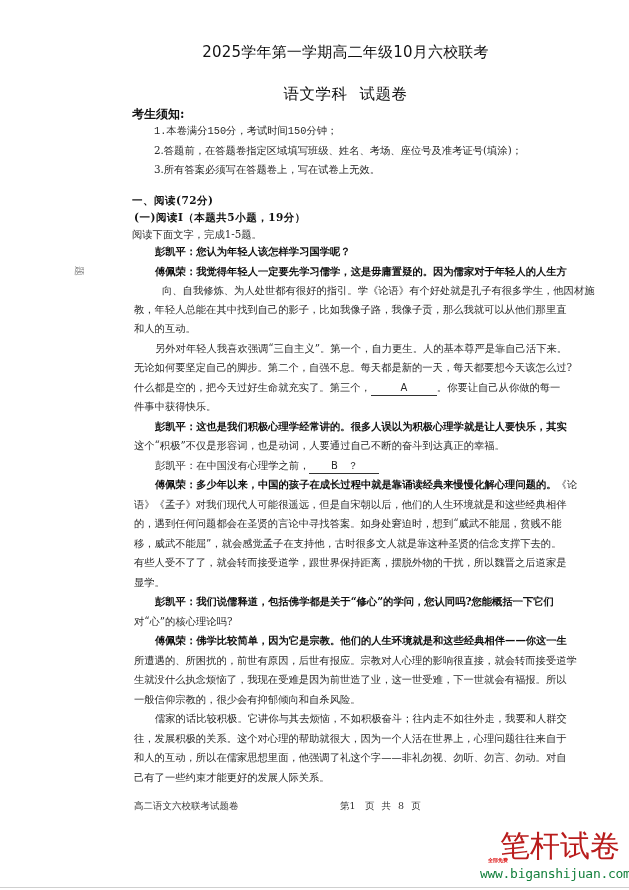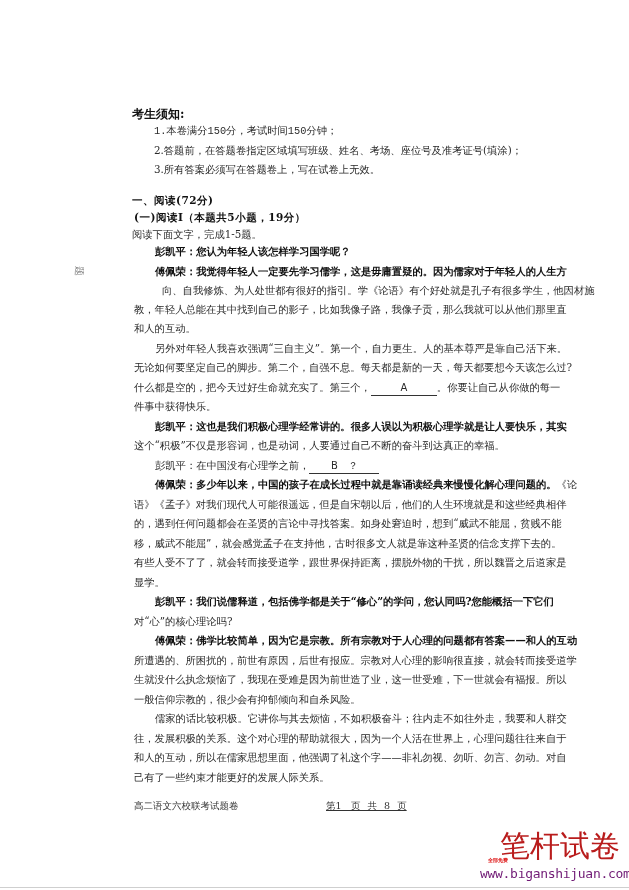--- a/index.html
+++ b/index.html
@@ -23,47 +23,51 @@
     .indent1 { padding-left: 21px; }
     .indent-item { padding-left: 20px; }
     .blank {
       display: inline-block; border-bottom: 1px solid #333; text-align: center;
       font-family: "DejaVu Sans", "Liberation Sans", sans-serif; font-size: 10px;
     }
     .blank-a { width: 66px; }
     .blank-b { width: 70px; }
     .footer { position: absolute; top: 734px; font-size: 9.5px; color: #333; }
     .footer-left { left: 134px; }
-    .footer-right { left: 326px; word-spacing: 4px; text-decoration: underline; }
+    .footer-right { left: 340px; word-spacing: 4px; }
     .side-mark {
       position: absolute; left: 74px; top: 264px; font-size: 10px; color: #555;
       transform: rotate(90deg); opacity: 0.75;
     }
     .watermark { position: absolute; left: 480px; top: 826px; width: 150px; }
     .wm-free {
       position: absolute; left: 8px; top: 31px; font-size: 5px; color: #d11; font-weight: bold;
       font-family: "DejaVu Sans", sans-serif; white-space: nowrap;
     }
     .wm-brand {
       position: absolute; left: 20px; top: 0px; font-size: 30px; color: #b91c1c;
       font-family: "DejaVu Sans", "Liberation Sans", sans-serif; letter-spacing: 0px; white-space: nowrap;
     }
     .wm-url {
-      position: absolute; left: 0px; top: 40px; font-size: 13px; color: #701a75;
+      position: absolute; left: 0px; top: 40px; font-size: 13px; color: #15803d;
       font-family: "DejaVu Sans Mono", "Liberation Mono", monospace; white-space: nowrap; letter-spacing: -0.3px;
     }
     .bottom-rule { position: absolute; left: 0; top: 887px; width: 629px; height: 1px; background: #cfcfcf; }
   </style>
 </head>
 <body>
 
 <div class="page">
 
   <div class="side-mark">题</div>
 
+  <div class="title title-main">2025学年第一学期高二年级10月六校联考</div>
+  <div class="title title-sub">
+    <span>语文学科</span><span>试题卷</span>
+  </div>
 
   <div class="content" style="top:0;">
 
     <div class="line notice-head" style="top:107px; left:-2px;">考生须知:</div>
     <div class="line indent-item" style="top:124px;font-family:Liberation Mono, monospace;">1.本卷满分150分，考试时间150分钟；</div>
     <div class="line indent-item" style="top:143px;">2.答题前，在答题卷指定区域填写班级、姓名、考场、座位号及准考证号(填涂)；</div>
     <div class="line indent-item" style="top:162px;">3.所有答案必须写在答题卷上，写在试卷上无效。</div>
 
     <div class="line section-head" style="top:193px; left:-2px;">一、阅读(72分)</div>
     <div class="line section-head" style="top:210px; left:0px;">(一)阅读Ⅰ（本题共5小题，19分）</div>
@@ -94,21 +98,21 @@
     </div>
     <div class="line" style="top:497px;">语》《孟子》对我们现代人可能很遥远，但是自宋朝以后，他们的人生环境就是和这些经典相伴</div>
     <div class="line" style="top:516px;">的，遇到任何问题都会在圣贤的言论中寻找答案。如身处窘迫时，想到“威武不能屈，贫贱不能</div>
     <div class="line" style="top:536px;">移，威武不能屈”，就会感觉孟子在支持他，古时很多文人就是靠这种圣贤的信念支撑下去的。</div>
     <div class="line" style="top:555px;">有些人受不了了，就会转而接受道学，跟世界保持距离，摆脱外物的干扰，所以魏晋之后道家是</div>
     <div class="line" style="top:575px;">显学。</div>
 
     <div class="line bold indent1" style="top:594px;">彭凯平：我们说儒释道，包括佛学都是关于“修心”的学问，您认同吗?您能概括一下它们</div>
     <div class="line" style="top:614px;">对“心”的核心理论吗?</div>
 
-    <div class="line bold indent1" style="top:633px;">傅佩荣：佛学比较简单，因为它是宗教。所有宗教对于人心理的问题都有答案——和人的互动</div>
+    <div class="line bold indent1" style="top:633px;">傅佩荣：佛学比较简单，因为它是宗教。他们的人生环境就是和这些经典相伴——你这一生</div>
     <div class="line" style="top:653px;">所遭遇的、所困扰的，前世有原因，后世有报应。宗教对人心理的影响很直接，就会转而接受道学</div>
     <div class="line" style="top:672px;">生就没什么执念烦恼了，我现在受难是因为前世造了业，这一世受难，下一世就会有福报。所以</div>
     <div class="line" style="top:692px;">一般信仰宗教的，很少会有抑郁倾向和自杀风险。</div>
 
     <div class="line indent1" style="top:711px;">儒家的话比较积极。它讲你与其去烦恼，不如积极奋斗；往内走不如往外走，我要和人群交</div>
     <div class="line" style="top:731px;">往，发展积极的关系。这个对心理的帮助就很大，因为一个人活在世界上，心理问题往往来自于</div>
     <div class="line" style="top:750px;">和人的互动，所以在儒家思想里面，他强调了礼这个字——非礼勿视、勿听、勿言、勿动。对自</div>
     <div class="line" style="top:770px;">己有了一些约束才能更好的发展人际关系。</div>
   </div>
 

